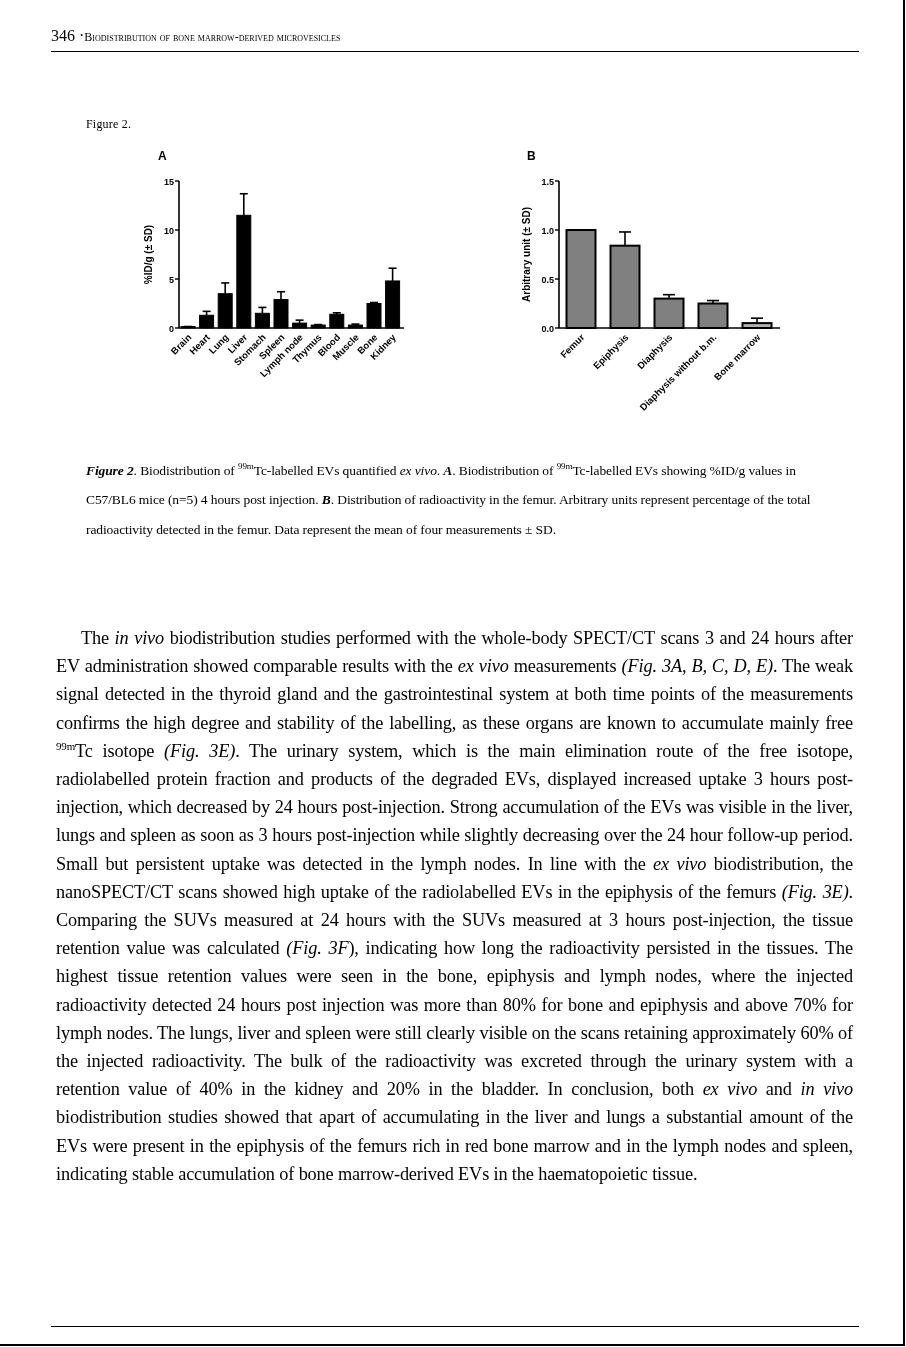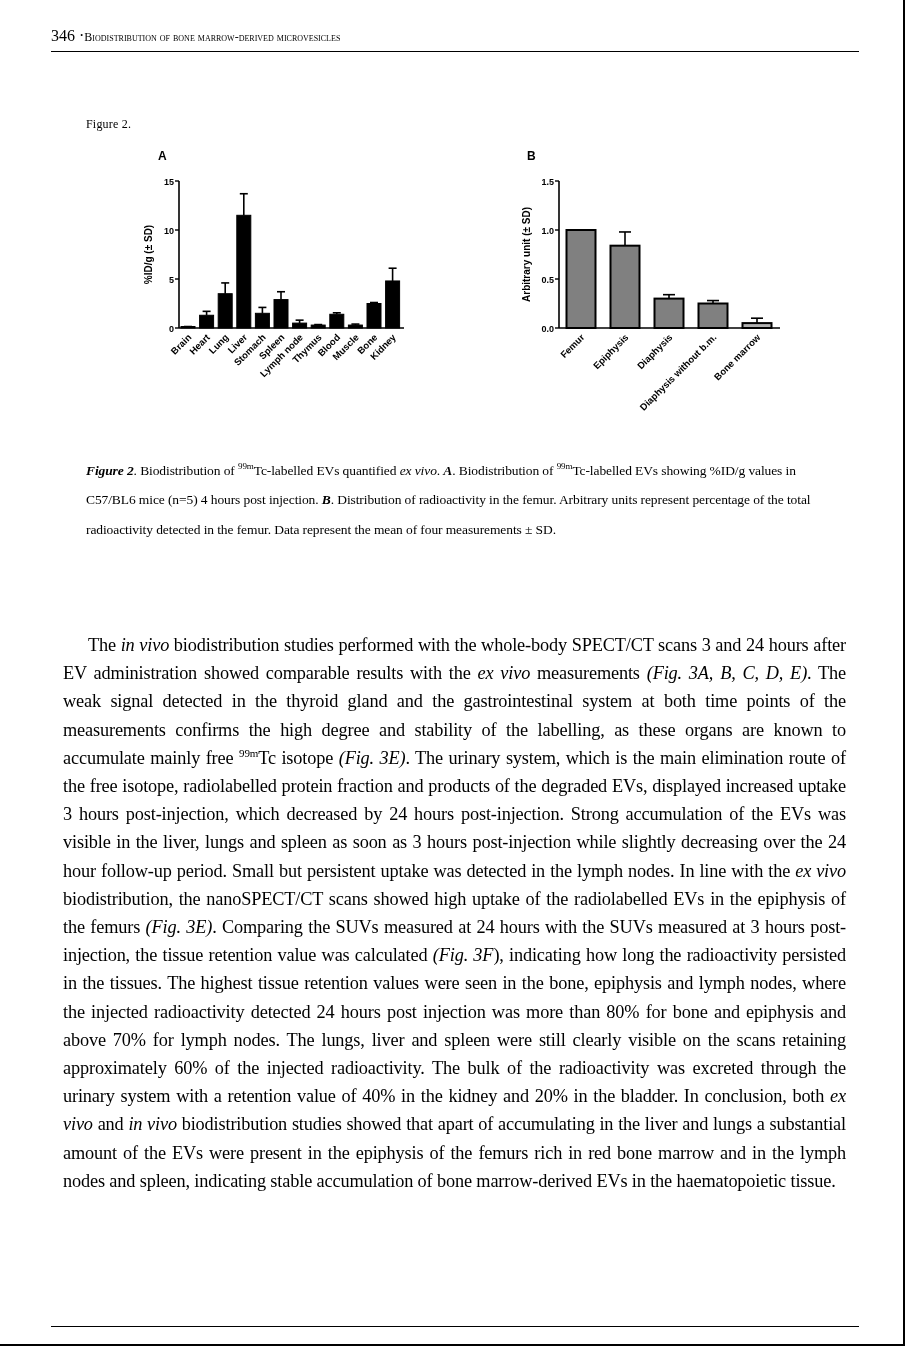--- a/index.html
+++ b/index.html
@@ -9,21 +9,21 @@
   .running-head { position: absolute; left: 51px; top: 27px; font-size: 16px; white-space: nowrap; }
   .running-head .sc { font-variant: small-caps; font-size: 12px; }
   .head-rule { position: absolute; left: 51px; top: 51px; width: 808px; height: 1px; background: #000; }
   .fig-label { position: absolute; left: 86px; top: 117px; font-size: 12px; letter-spacing: 0.2px; }
   .chart { position: absolute; }
   .chart svg text { font-family: "Liberation Sans", sans-serif; font-weight: bold; }
   .caption { position: absolute; left: 86px; top: 456px; width: 750px; font-size: 13.5px; line-height: 29.3px; letter-spacing: -0.1px; }
   .caption b { font-weight: bold; font-style: italic; }
   .caption sup { font-size: 9px; line-height: 0; vertical-align: 6px; }
   .body-text { position: absolute; left: 51px; top: 619px; width: 807px; font-size: 18.3px; line-height: 28.2px; text-align: justify; letter-spacing: -0.15px; }
-  .body-text p { margin: 12px; text-indent: 25px; }
+  .body-text p { margin: 5px; text-indent: 25px; }
   .body-text sup { font-size: 11px; line-height: 0; vertical-align: 7px; }
   .foot-rule { position: absolute; left: 51px; top: 1326px; width: 808px; height: 1px; background: #000; }
 </style>
 </head>
 <body>
 
 <div class="page-border-right"></div>
 <div class="page-border-bottom"></div>
 
 <div class="running-head">

